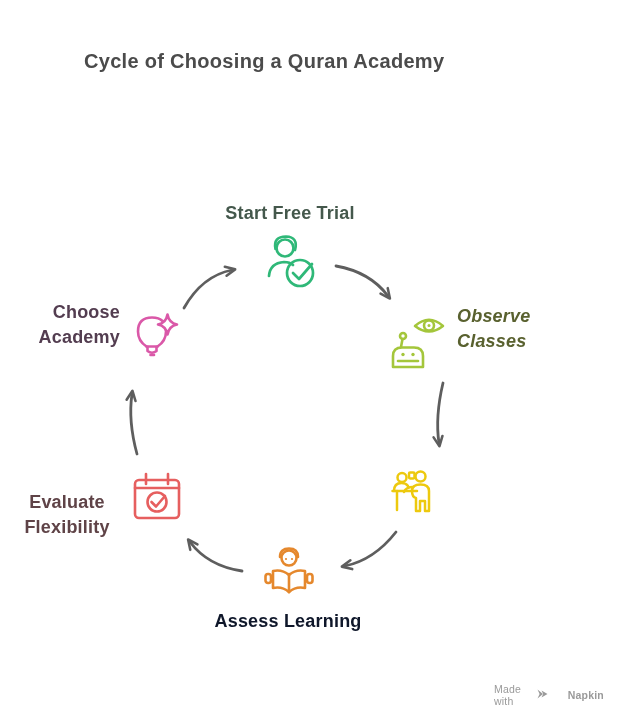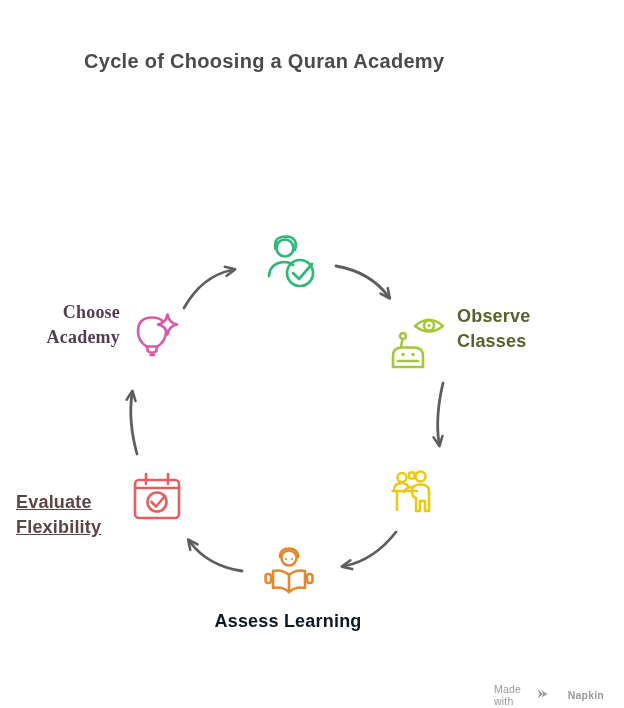--- a/index.html
+++ b/index.html
@@ -11,25 +11,25 @@
     position:absolute;left:84px;top:50px;font-size:20px;font-weight:bold;
     letter-spacing:.3px;white-space:nowrap;
   }
   .label{
     position:absolute;font-size:18px;font-weight:600;line-height:1.38;letter-spacing:.2px;
   }
   .icon{position:absolute;display:block;}
   .icon svg{display:block;}
   
   .lbl-start{left:195px;top:201px;width:190px;text-align:center;}
-  .lbl-observe{left:457px;top:304px;width:110px;text-align:left;}
+  .lbl-observe{left:457px;top:304px;width:110px;text-align:left;font-style:italic;}
   .lbl-meet{left:456px;top:492px;width:150px;text-align:left;white-space:nowrap;}
   .lbl-assess{left:208px;top:609px;width:160px;text-align:center;}
-  .lbl-evaluate{left:16px;top:490px;width:102px;text-align:left;text-decoration:underline;}
-  .lbl-choose{left:20px;top:300px;width:100px;text-align:right;font-family:Liberation Serif, serif;}
+  .lbl-evaluate{left:16px;top:490px;width:102px;text-align:center;}
+  .lbl-choose{left:20px;top:300px;width:100px;text-align:right;}
   
   .ic-start{left:260px;top:231px;}
   .ic-observe{left:390px;top:310px;}
   .ic-meet{left:391px;top:468px;}
   .ic-assess{left:263px;top:546px;}
   .ic-evaluate{left:132px;top:472px;}
   .ic-choose{left:130px;top:311px;}
   .arrows{position:absolute;left:0;top:0;width:624px;height:708px;pointer-events:none;}
   .watermark{
     position:absolute;left:494px;top:670px;display:flex;align-items:center;gap:4px;
@@ -55,20 +55,21 @@
         <path d="M 184 308 Q 202 276 232 270" marker-end="url(#ah)"></path>
         <path d="M 336 266 Q 370 272 388 296" marker-end="url(#ah)"></path>
         <path d="M 443 383 Q 435 417 439 443" marker-end="url(#ah)"></path>
         <path d="M 396 532 Q 374 560 345 566" marker-end="url(#ah)"></path>
         <path d="M 242 571 Q 208 566 190 542" marker-end="url(#ah)"></path>
         <path d="M 137 454 Q 128 421 132 394" marker-end="url(#ah)"></path>
       </g>
     </svg>
   </div>
 
+  <div class="label lbl-start" style="color: rgb(68, 88, 76);">Start Free Trial</div>
   <span class="icon ic-start" style="color: rgb(47, 184, 120);">
     <svg width="62" height="58" viewBox="0 0 62 58" fill="none" stroke="currentColor" stroke-width="2.7" stroke-linecap="round" stroke-linejoin="round">
       <circle cx="25" cy="17" r="8.5"></circle>
       <path d="M15.5,18 Q13,5.5 26,5.5 Q38.5,6 35,19"></path>
       <path d="M9,45 Q10,32 24,31 Q30,31 33,34"></path>
       <circle cx="40" cy="42" r="13"></circle>
       <path d="M33,42 L39,48 L52,33"></path>
     </svg>
   </span>
 

